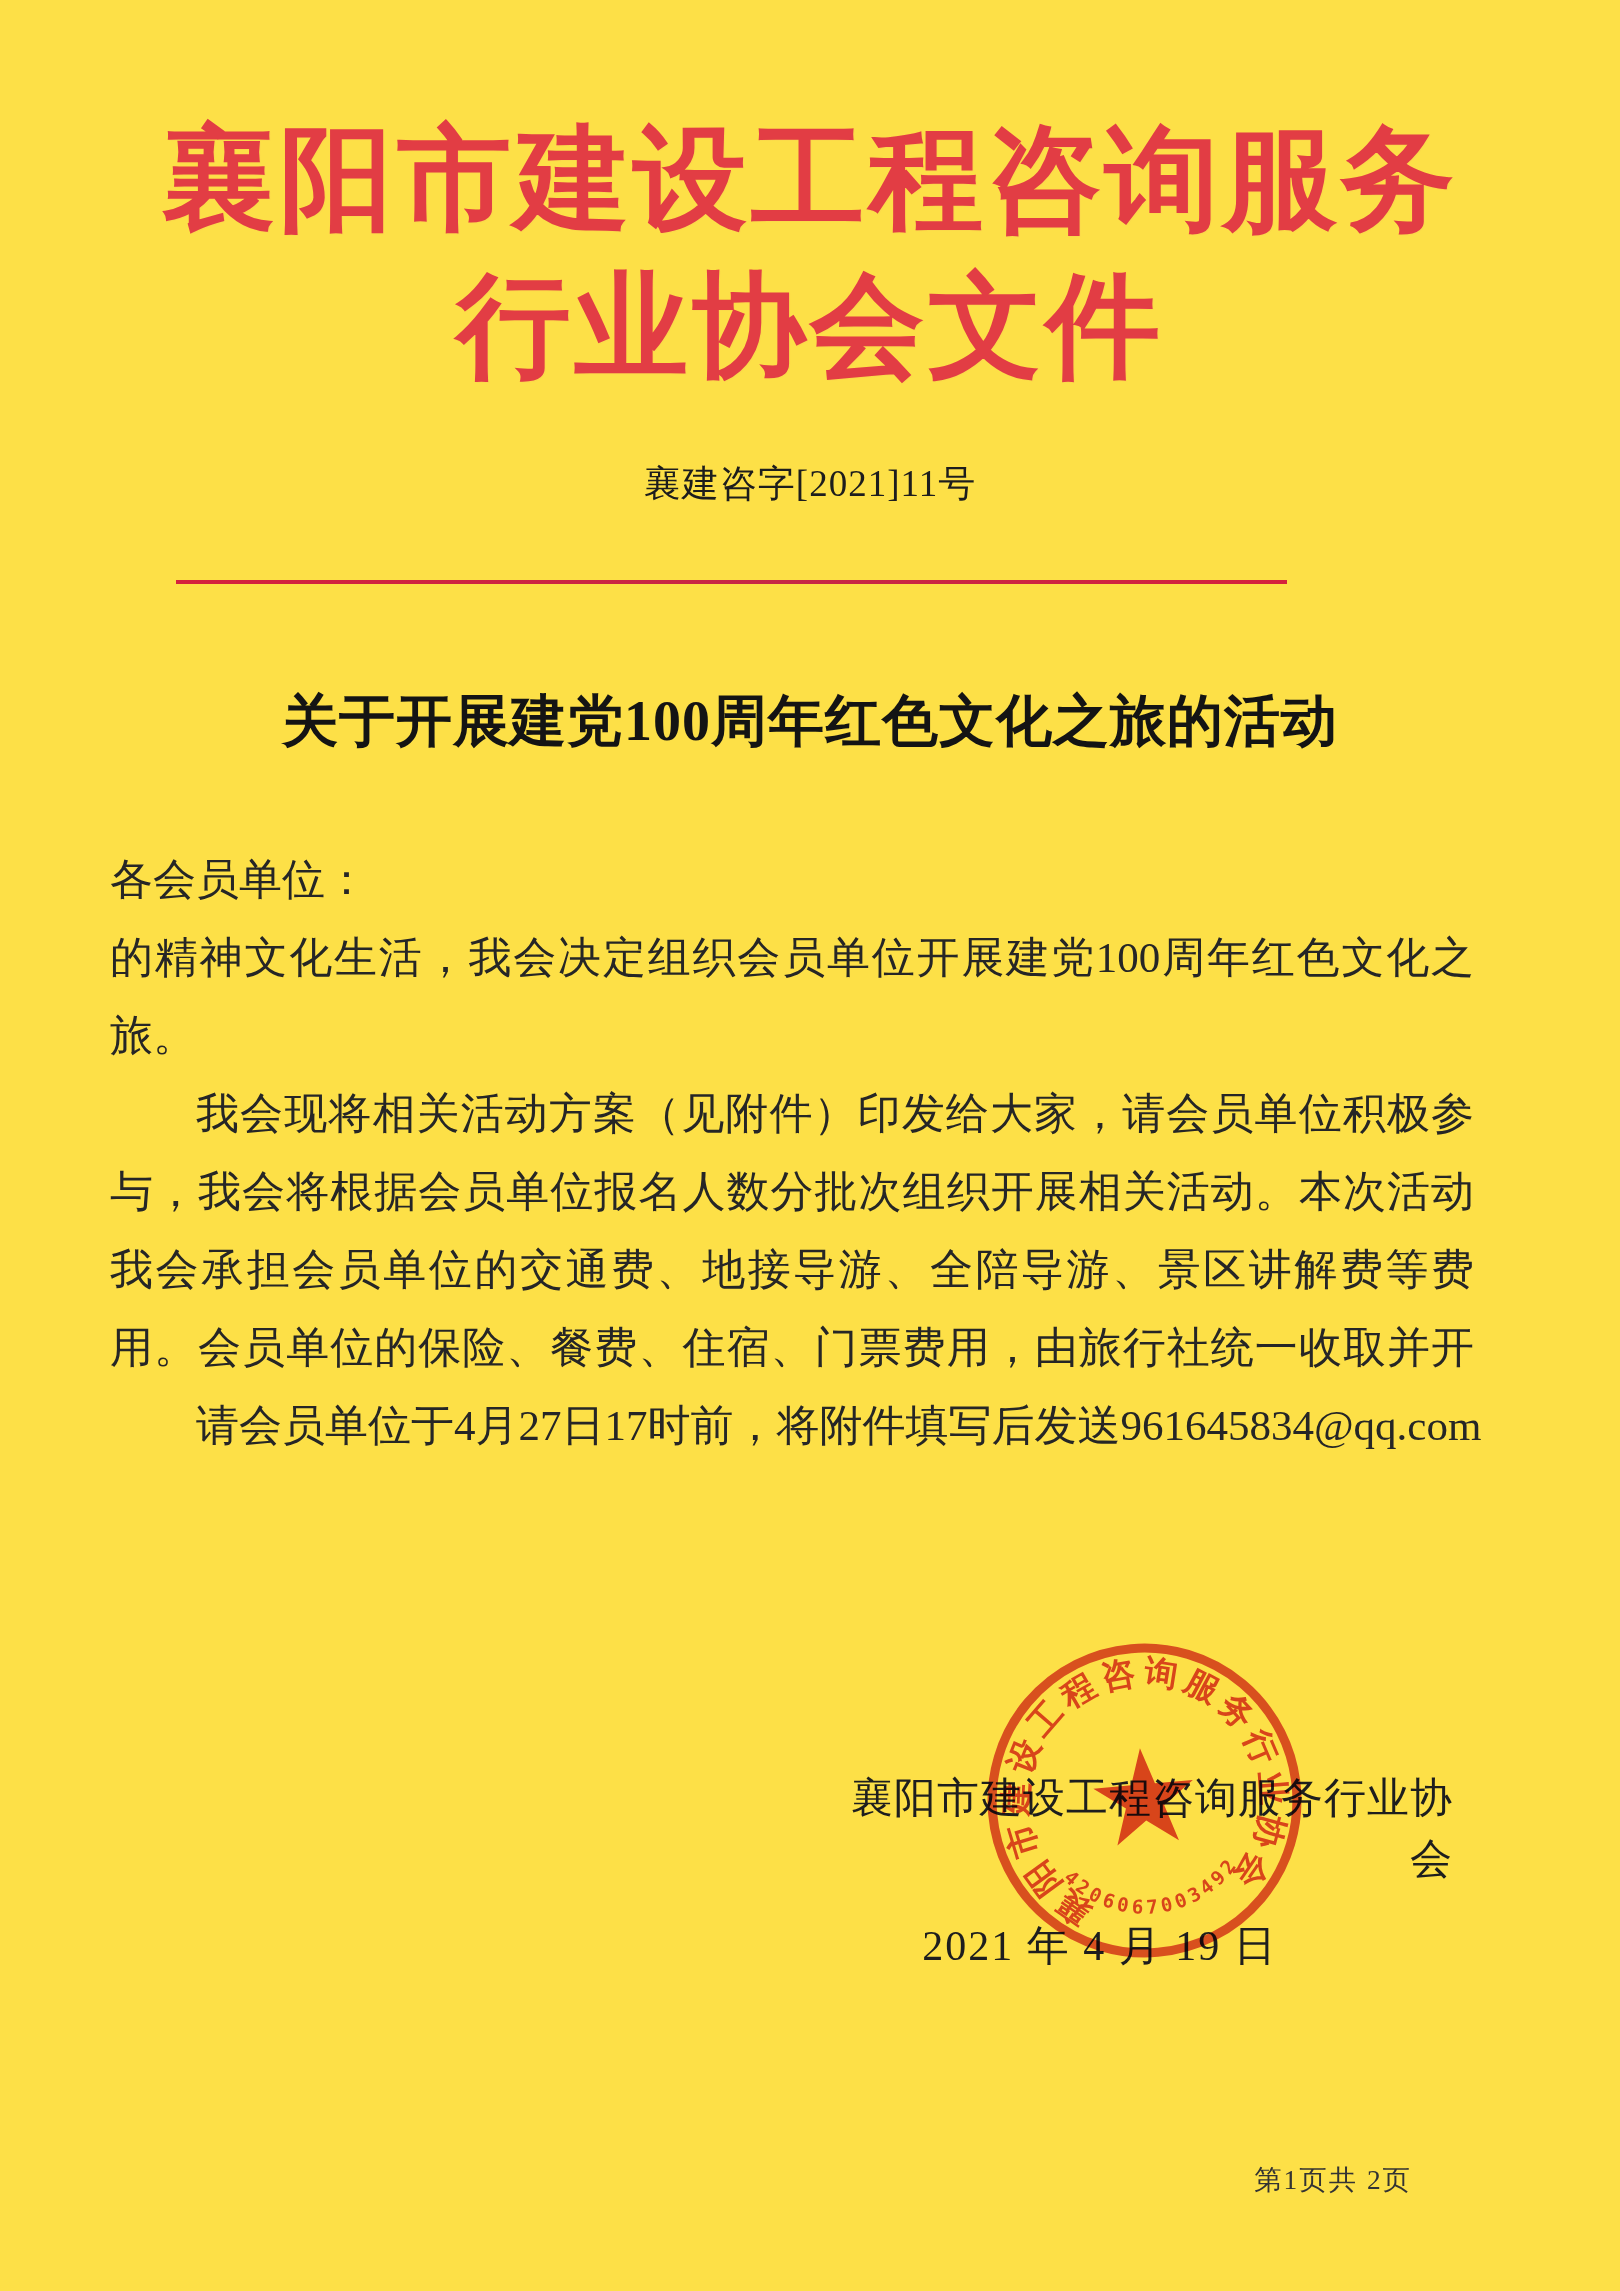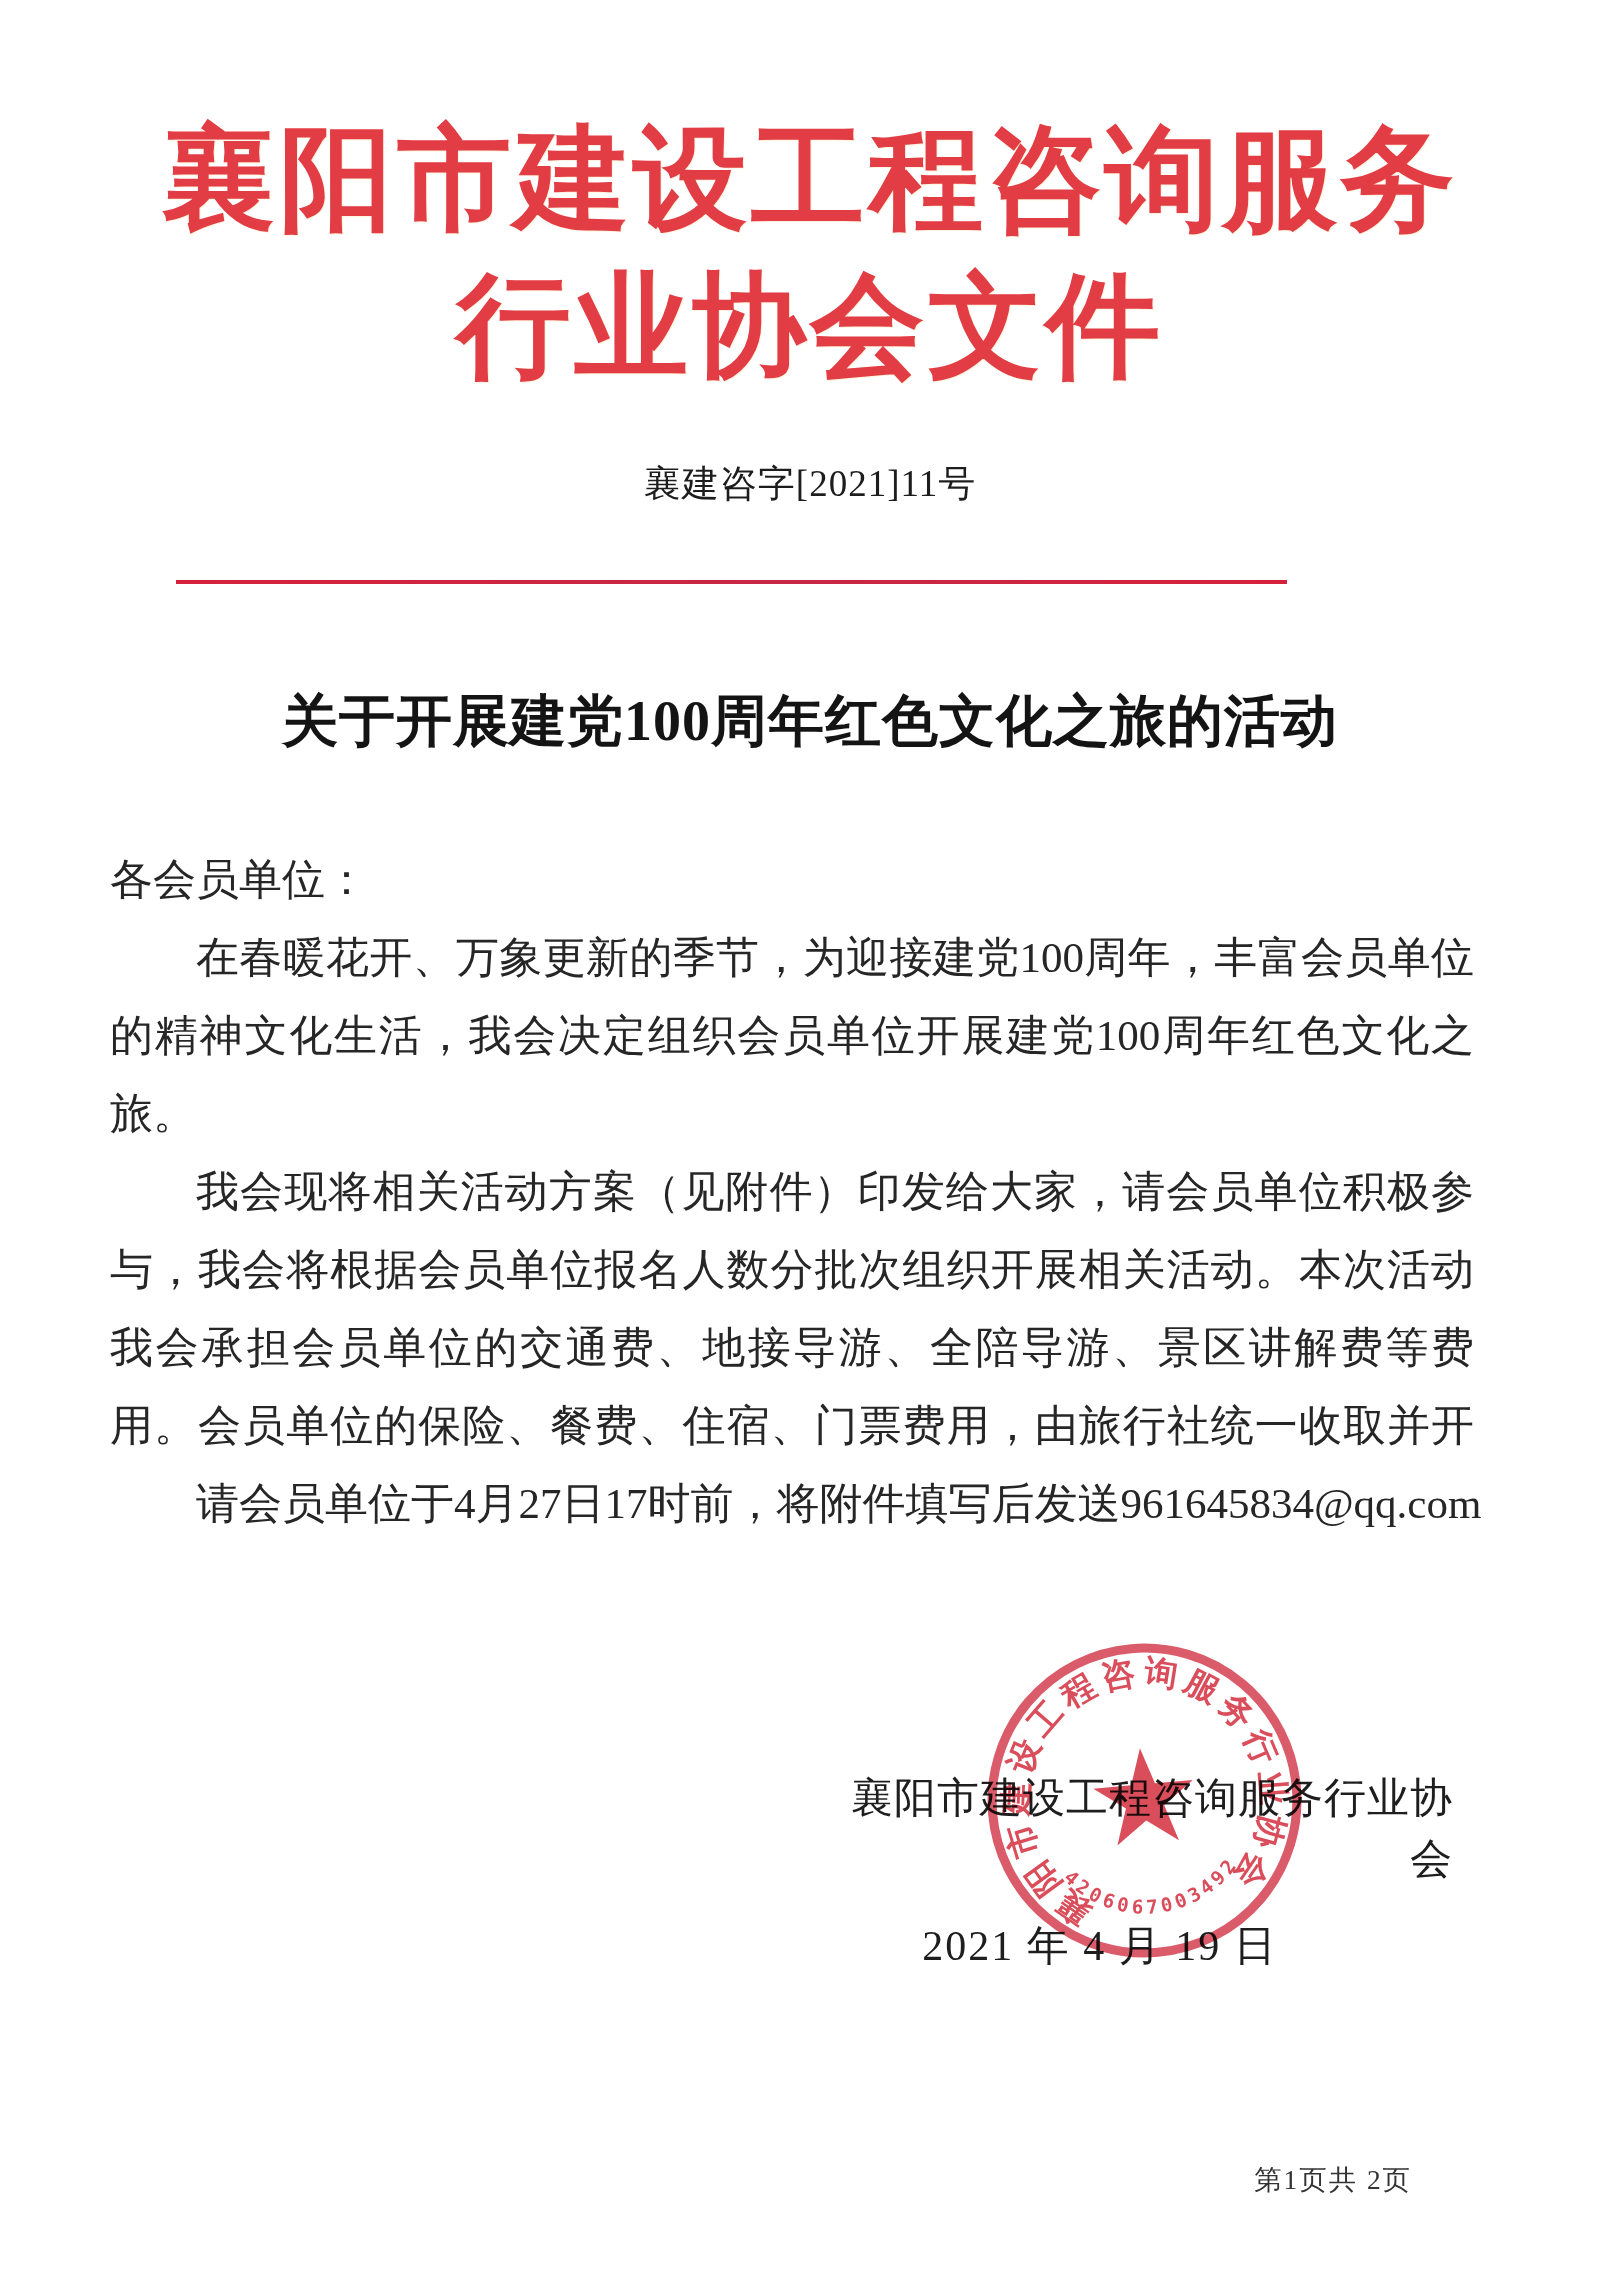--- a/index.html
+++ b/index.html
@@ -1,20 +1,20 @@
 <!DOCTYPE html>
 <html><head>
 <meta charset="utf-8">
 <style>
   html,body{margin:0;padding:0;background:#888;}
   .page{
     position:relative;
     width:1620px;height:2292px;
     margin:0 auto;
-    background:#ffffff;
+    background:#fde047;
     overflow:hidden;
     font-family:"Liberation Serif","DejaVu Serif",serif;
     color:#222;
   }
   .org-header{
     position:absolute;top:106px;left:0;width:100%;
     text-align:center;
     color:#e23d44;
     font-weight:700;
     font-size:114px;
@@ -88,21 +88,20 @@
   </div>
 
   <div class="doc-number">襄建咨字[2021]11号</div>
 
   <div class="red-line"></div>
 
   <div class="doc-title">关于开展建党100周年红色文化之旅的活动</div>
 
   <div class="body-block">
     <div class="b-line">各会员单位：</div>
-    <div class="b-line indent fill">在春暖花开、万象更新的季节，为迎接建党100周年，丰富会员单位</div>
     <div class="b-line fill">的精神文化生活，我会决定组织会员单位开展建党100周年红色文化之</div>
     <div class="b-line">旅。</div>
     <div class="b-line indent fill">我会现将相关活动方案（见附件）印发给大家，请会员单位积极参</div>
     <div class="b-line fill">与，我会将根据会员单位报名人数分批次组织开展相关活动。本次活动</div>
     <div class="b-line fill">我会承担会员单位的交通费、地接导游、全陪导游、景区讲解费等费</div>
     <div class="b-line fill">用。会员单位的保险、餐费、住宿、门票费用，由旅行社统一收取并开</div>
     <div class="b-line indent">请会员单位于4月27日17时前，将附件填写后发送961645834@qq.com</div>
   </div>
 
   <div class="sig-block">

